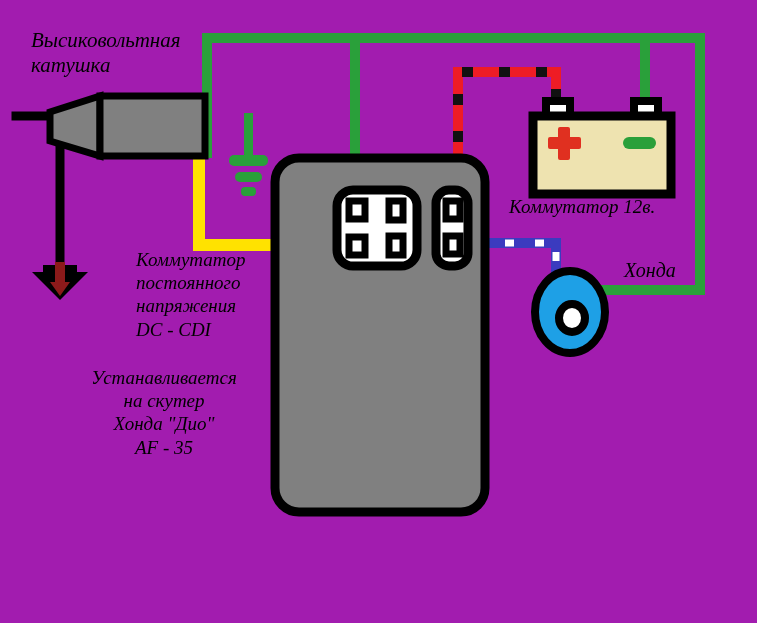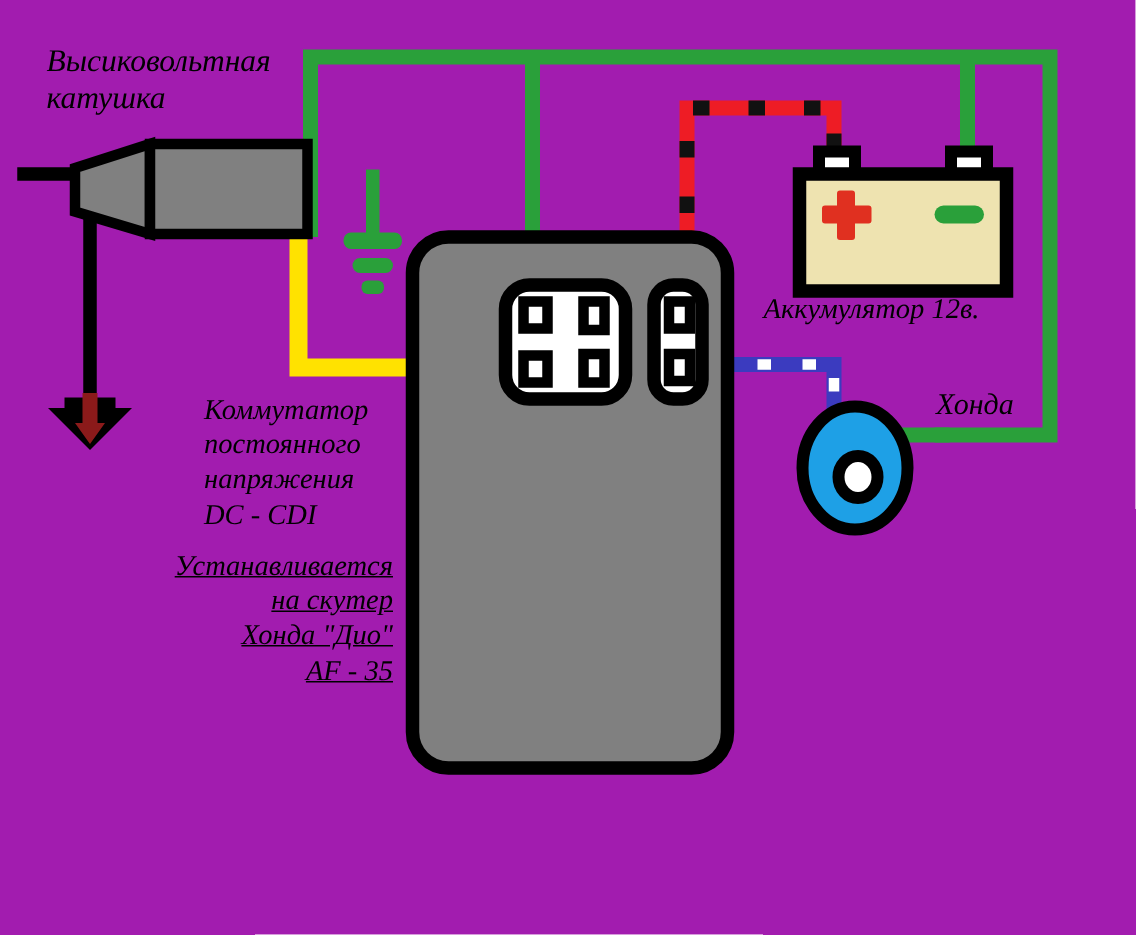--- a/index.html
+++ b/index.html
@@ -30,32 +30,31 @@
     white-space: pre;
     line-height: 1.18;
   }
   #label-coil {
     left: 31px;
     top: 28px;
     font-size: 21px;
   }
   #label-cdi {
     left: 136px;
-    top: 262px;
+    top: 248px;
     font-size: 19px;
     line-height: 1.22;
   }
   #label-install {
     left: 66px;
     top: 366px;
     font-size: 19px;
-    text-align: right;
+    text-align: center;
     width: 196px;
     line-height: 1.22;
-    text-decoration: underline;
   }
   #label-battery {
     left: 509px;
     top: 196px;
     font-size: 19px;
   }
   #label-sensor {
     left: 624px;
     top: 259px;
     font-size: 20px;
@@ -172,18 +171,18 @@
   <div class="lbl" id="label-cdi">Коммутатор
 постоянного
 напряжения
 DC - CDI</div>
 
   <div class="lbl" id="label-install">Устанавливается
 на скутер
 Хонда "Дио"
 AF - 35</div>
 
-  <div class="lbl" id="label-battery">Аккумулятор 12в.</div>
+  <div class="lbl" id="label-battery">Коммутатор 12в.</div>
 
   <div class="lbl" id="label-sensor">Хонда</div>
 
 
 </div>
 
 </body></html>

